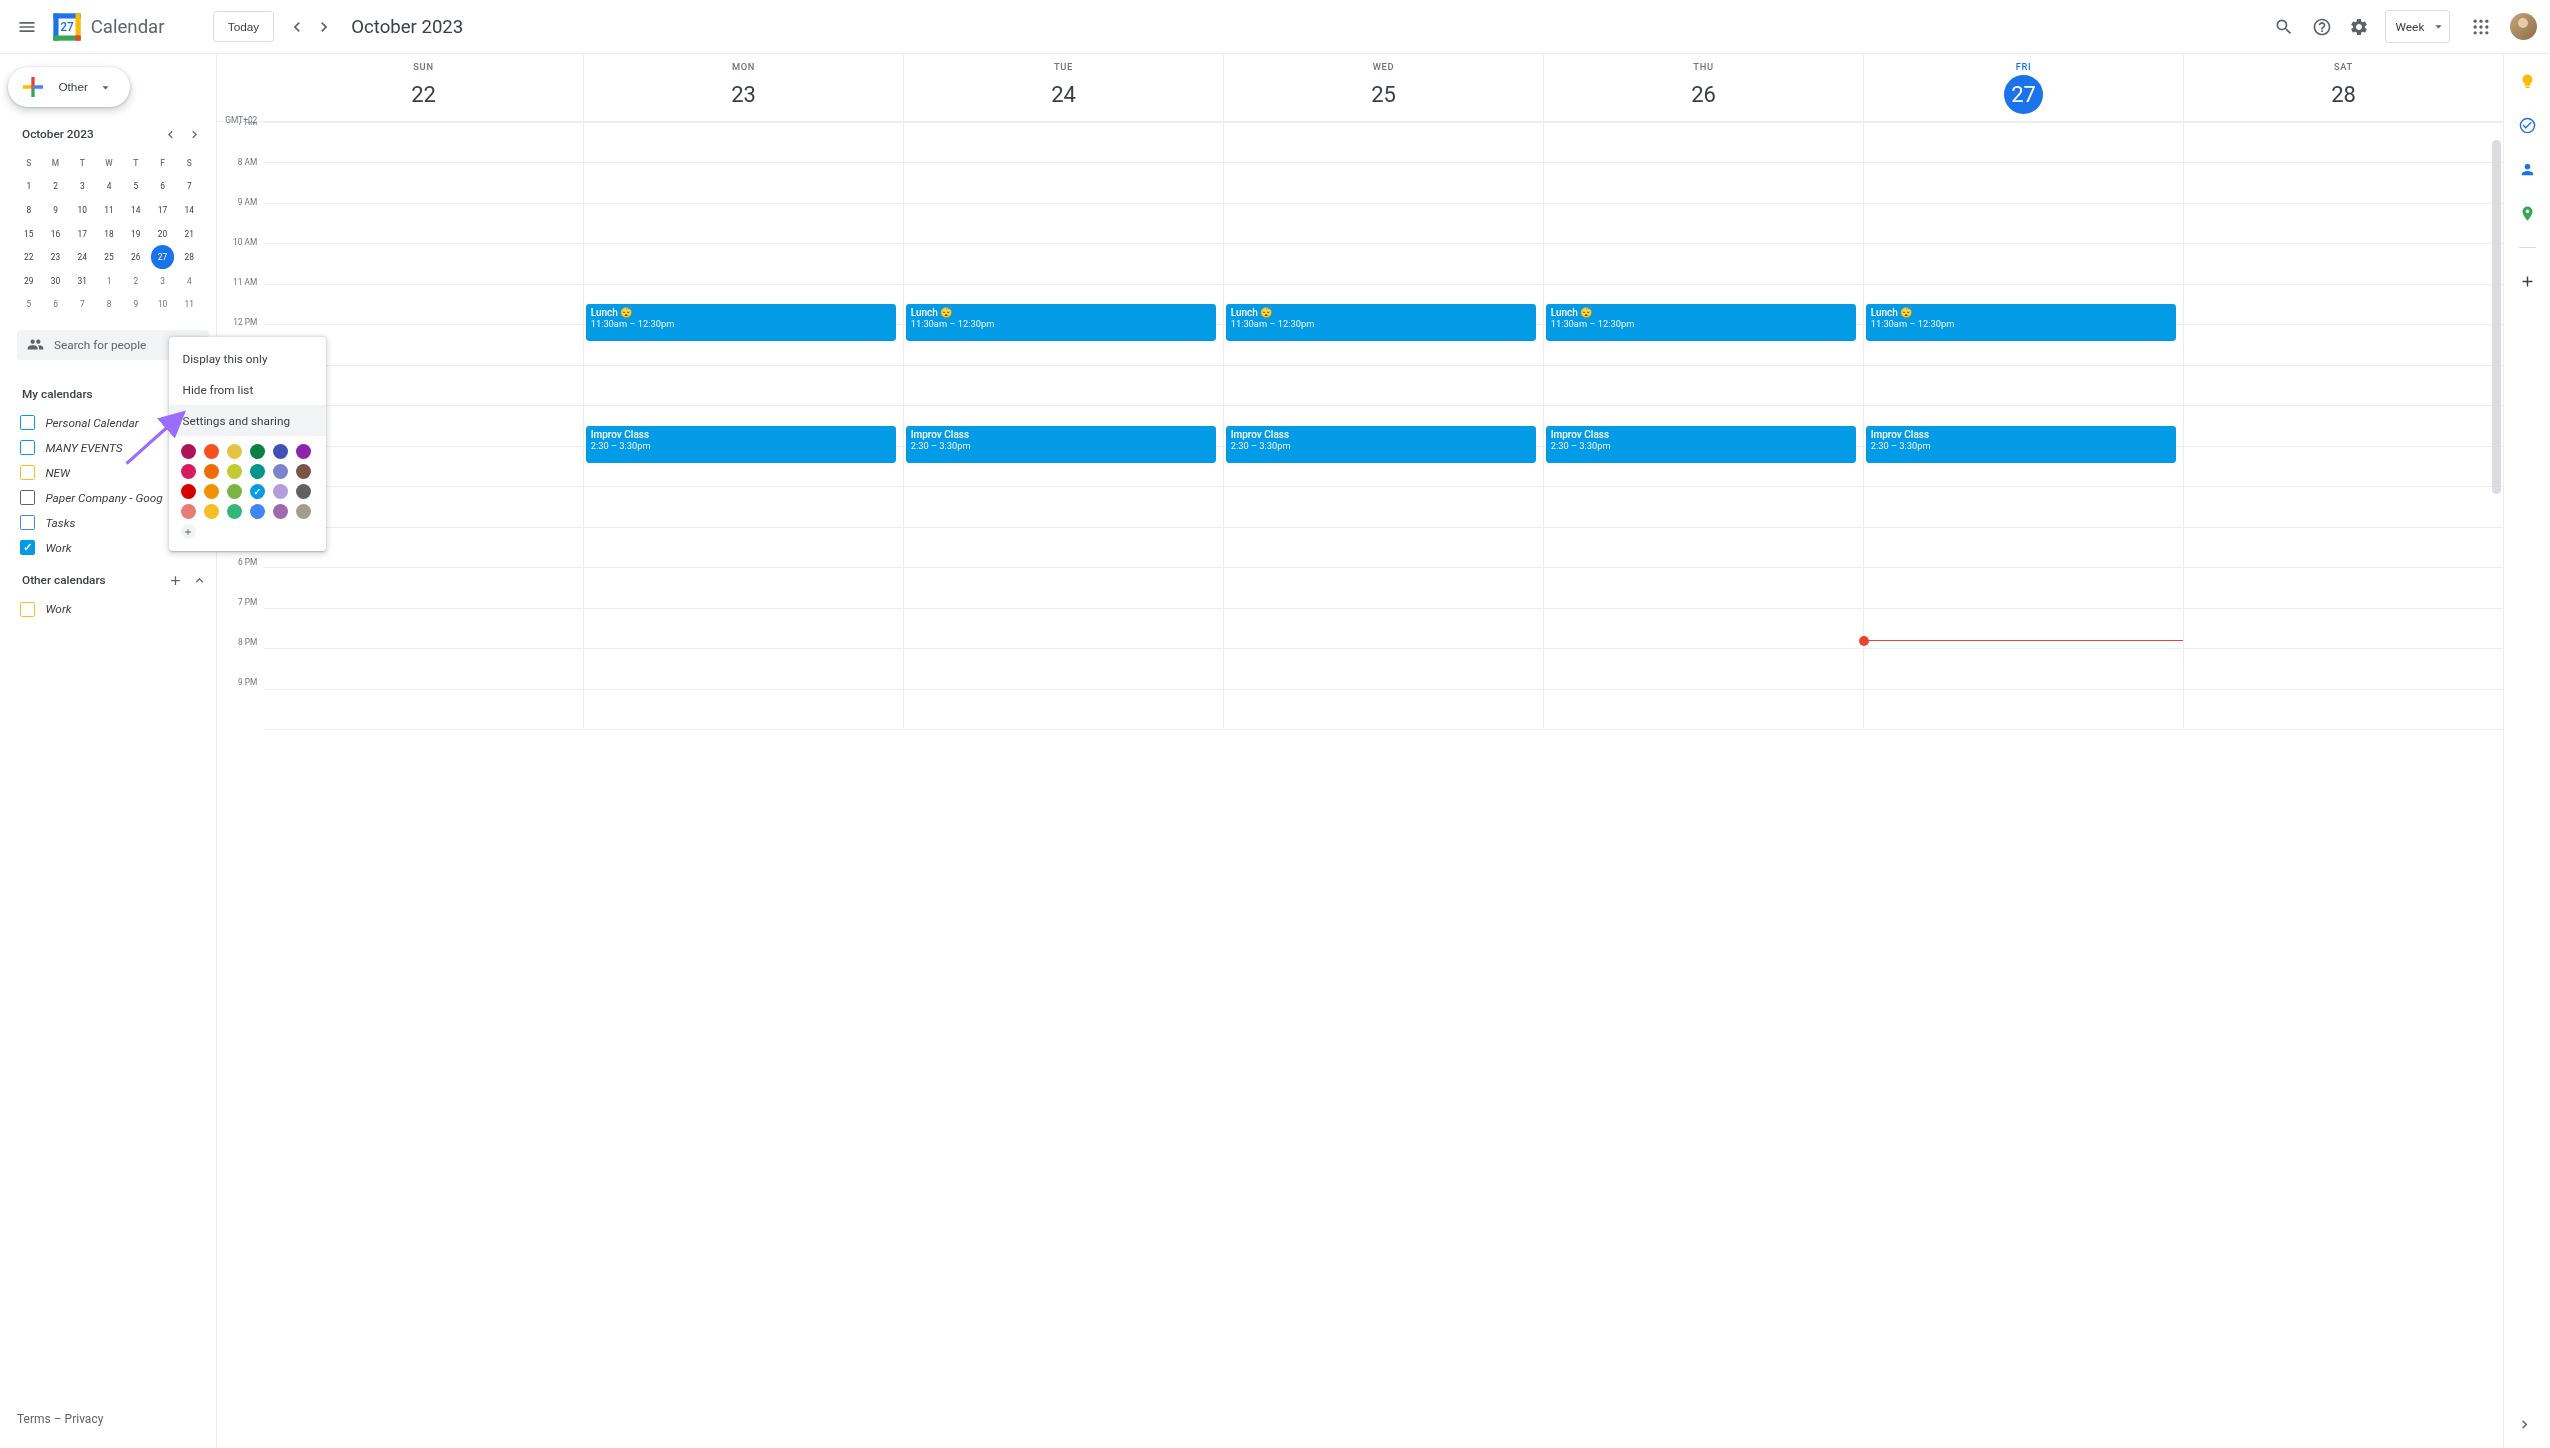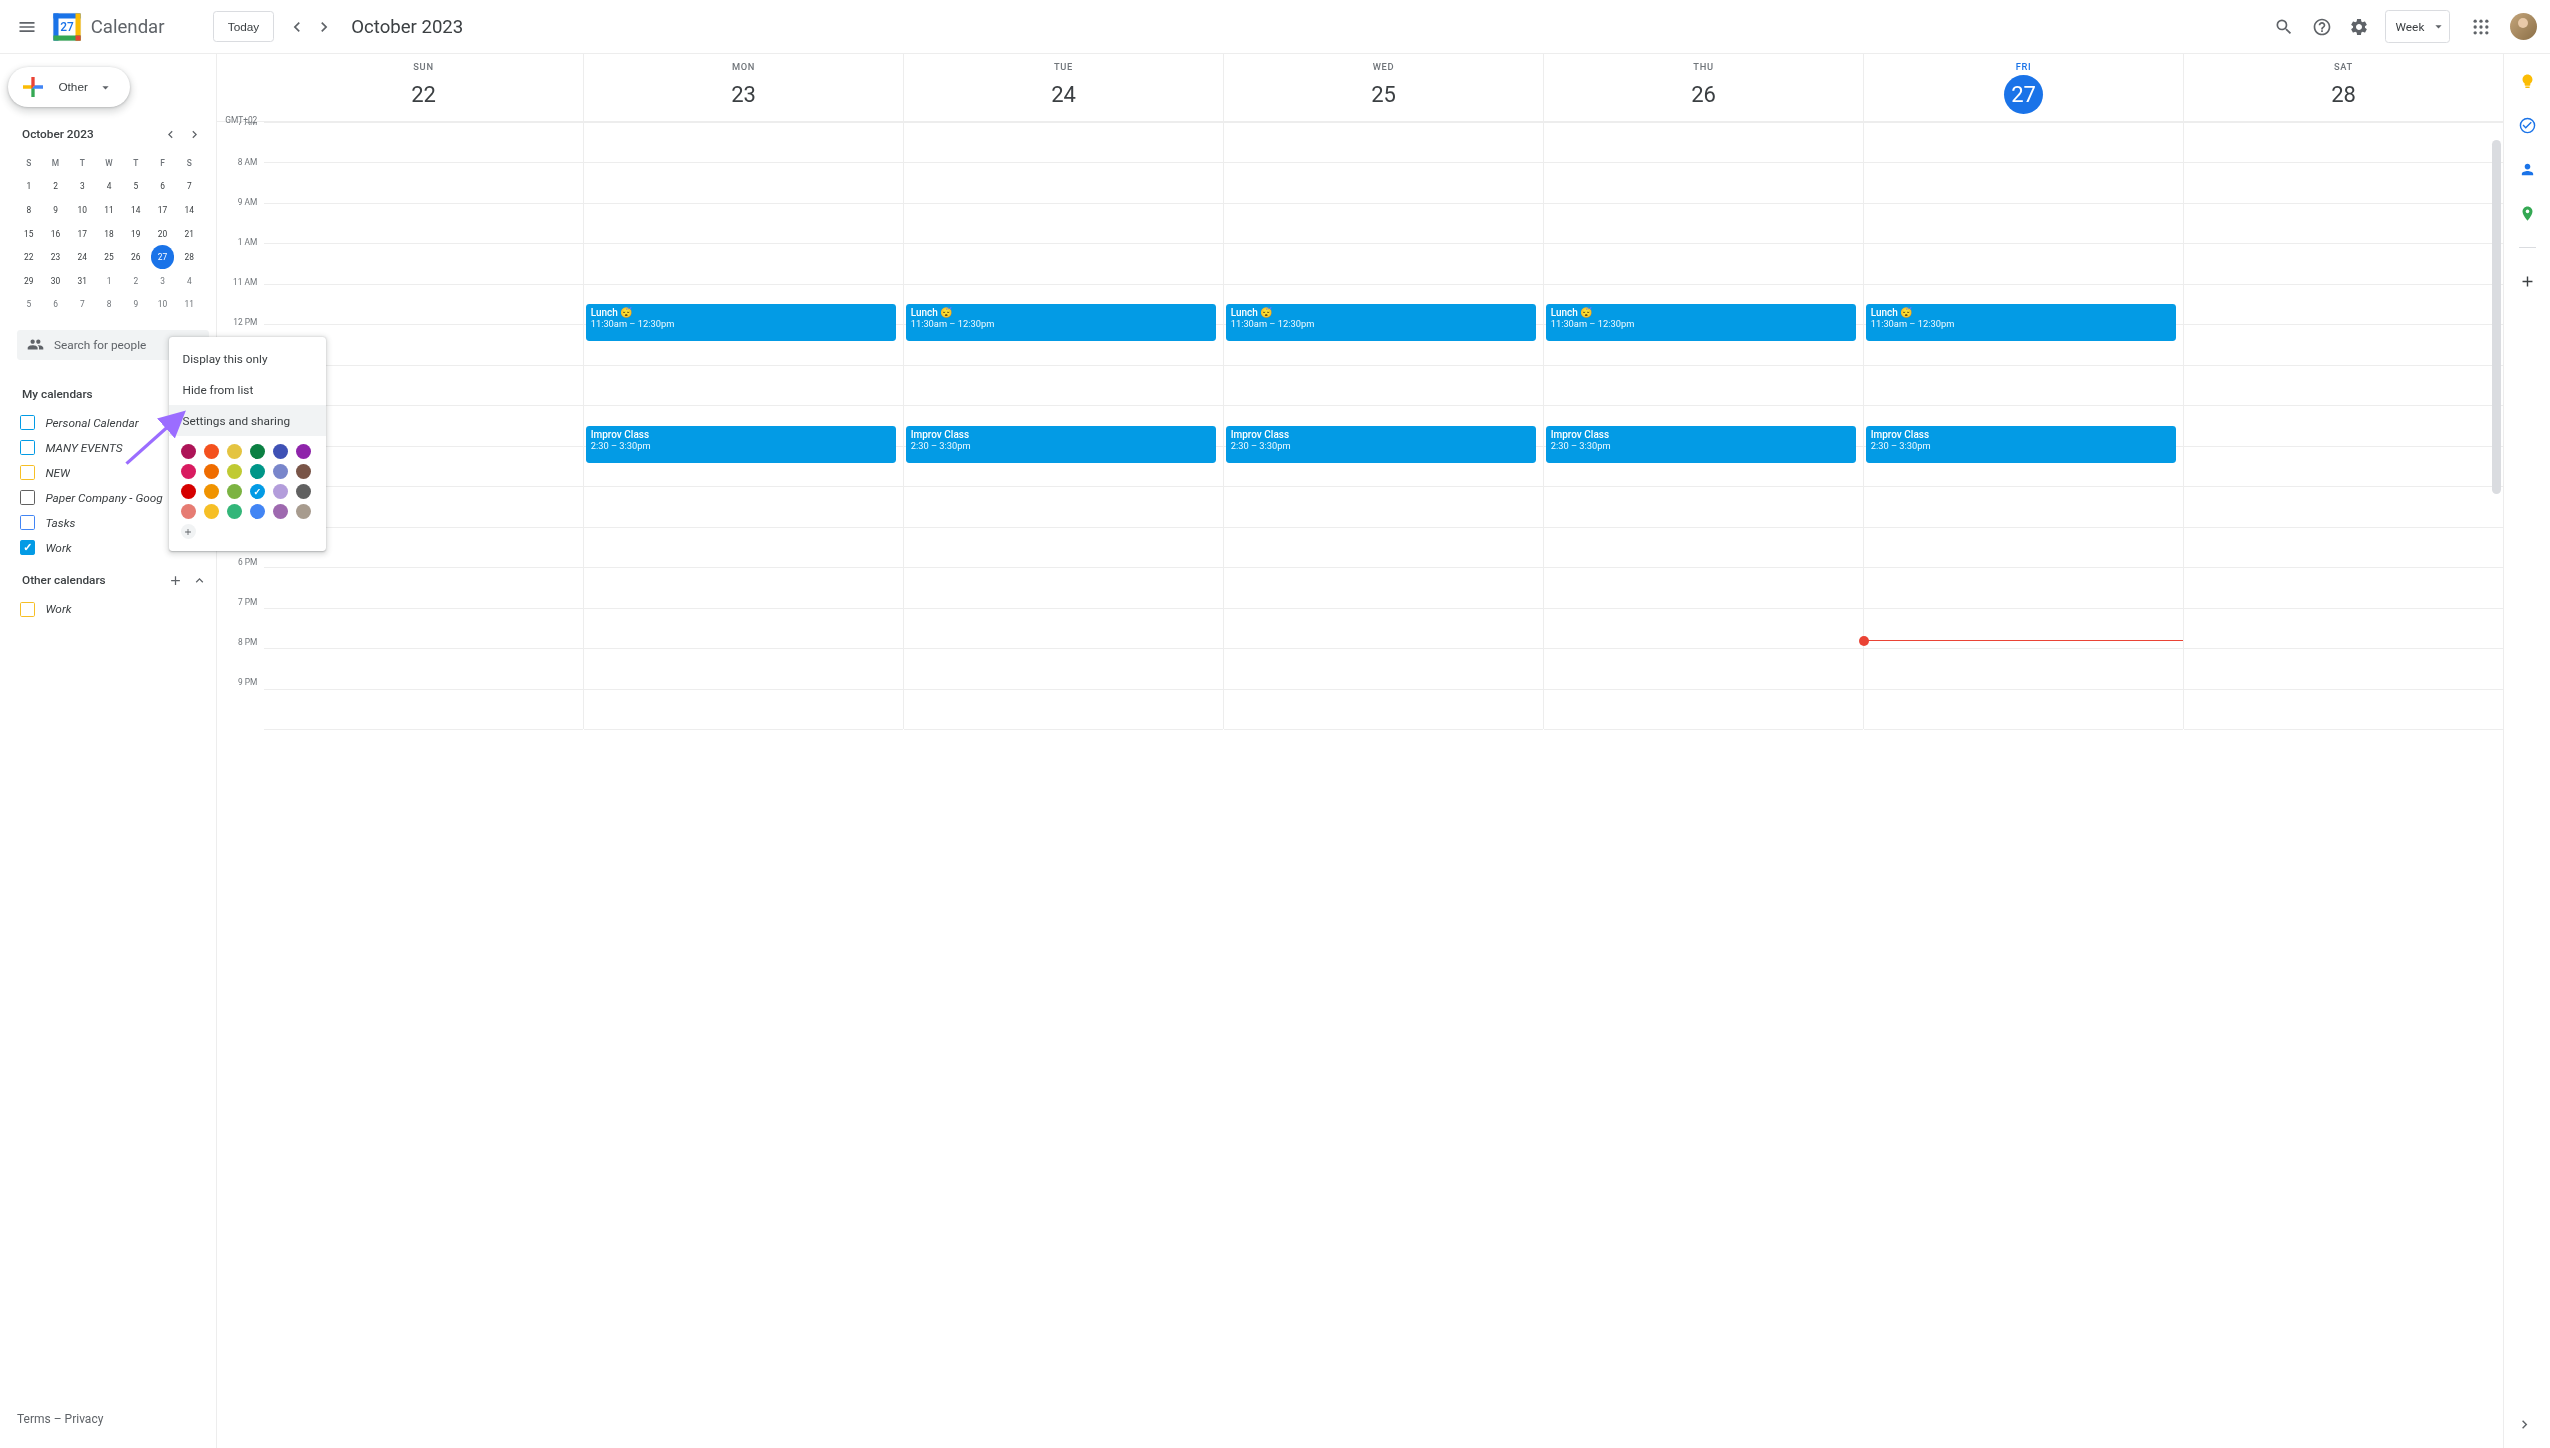--- a/index.html
+++ b/index.html
@@ -350,21 +350,21 @@
           <div class="day-header-cell"><div class="dow-label">THU</div><div class="date-num">26</div></div>
           <div class="day-header-cell"><div class="dow-label today">FRI</div><div class="date-num today">27</div></div>
           <div class="day-header-cell"><div class="dow-label">SAT</div><div class="date-num">28</div></div>
         </div>
       <div class="grid-body">
         <div class="grid-body-inner">
           <div class="time-col" id="time-col">
               <div class="time-slot"><span>7 AM</span></div>
               <div class="time-slot"><span>8 AM</span></div>
               <div class="time-slot"><span>9 AM</span></div>
-              <div class="time-slot"><span>1 AM</span></div>
+              <div class="time-slot"><span>10 AM</span></div>
               <div class="time-slot"><span>11 AM</span></div>
               <div class="time-slot"><span>12 PM</span></div>
               <div class="time-slot"><span>1 PM</span></div>
               <div class="time-slot"><span>2 PM</span></div>
               <div class="time-slot"><span>3 PM</span></div>
               <div class="time-slot"><span>4 PM</span></div>
               <div class="time-slot"><span>5 PM</span></div>
               <div class="time-slot"><span>6 PM</span></div>
               <div class="time-slot"><span>7 PM</span></div>
               <div class="time-slot"><span>8 PM</span></div>

